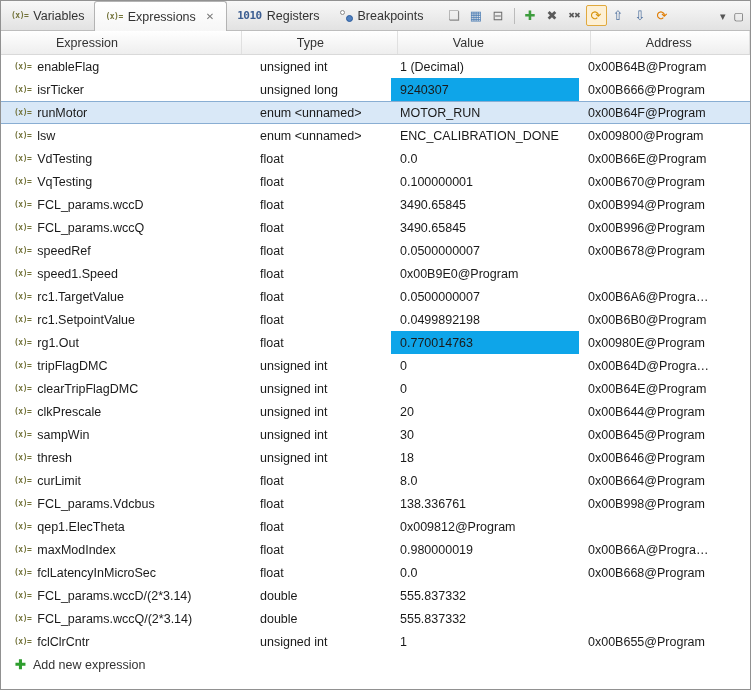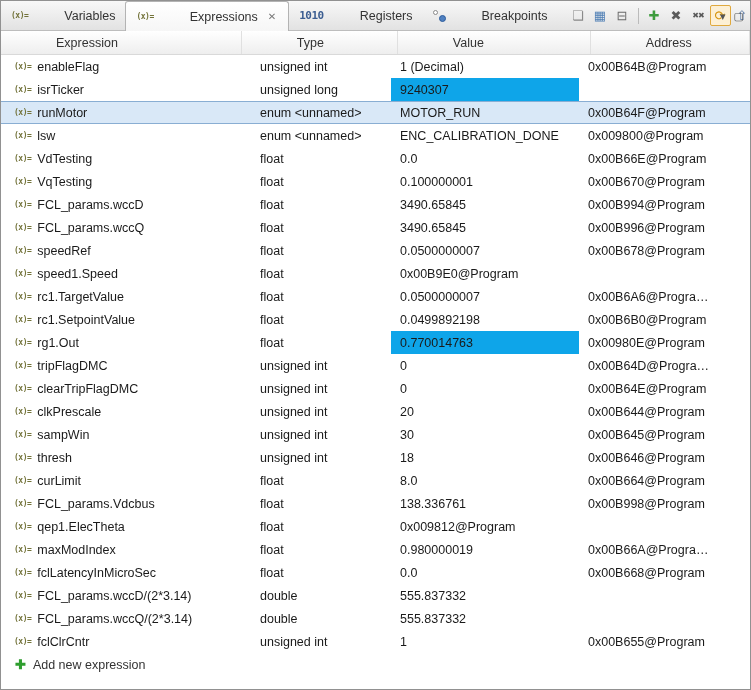--- a/index.html
+++ b/index.html
@@ -10,21 +10,21 @@
 
   
   .tabbar { height:30px; display:flex; align-items:stretch;
             background:linear-gradient(#f8f8f8,#e2e2e2);
             border-bottom:1px solid #bdbdbd; position:relative; }
   .tab { display:flex; align-items:center; gap:5px; padding:0 10px;
          color:#333; position:relative; cursor:default; }
   .tab.active { background:linear-gradient(#ffffff,#f6f6f6);
                 border:1px solid #b3b3b3; border-bottom:none;
                 border-radius:3px 3px 0 0; margin-bottom:-1px; }
-  .tab-label { white-space:nowrap;margin-left:31px; }
+  .tab-label { white-space:nowrap; }
   .tab-close { color:#777; font-size:10px; margin-left:3px; padding:1px 2px; }
   .exp-glyph { font-family:"DejaVu Sans Mono", monospace; font-size:8px;
                font-weight:bold; color:#73733a; letter-spacing:-0.5px; white-space:nowrap; }
   .registers-glyph { font-family:"DejaVu Sans Mono", monospace; font-size:11px;
                      font-weight:bold; color:#3b5d91; letter-spacing:-0.5px; }
   .bp-icon { position:relative; width:13px; height:13px; display:inline-block; }
   .bp-icon .bp1 { position:absolute; width:5px; height:5px; border-radius:50%;
                   background:#fff; border:1px solid #8a8a8a; left:0; top:1px; }
   .bp-icon .bp2 { position:absolute; width:7px; height:7px; border-radius:50%;
                   background:#4f80c0; border:1px solid #2d5c9c; right:0; bottom:0; }
@@ -130,20 +130,21 @@
         <div class="cell col-val">1 (Decimal)</div>
         <div class="cell col-addr">0x00B64B@Program</div>
       </div>
       <div class="row">
         <div class="cell col-exp exp">
           <span class="exp-glyph">(x)=</span>
           <span>isrTicker</span>
         </div>
         <div class="cell col-type">unsigned long</div>
         <div class="cell col-val hl">9240307</div>
+        <div class="cell col-addr">0x00B666@Program</div>
       </div>
       <div class="row selected">
         <div class="cell col-exp exp">
           <span class="exp-glyph">(x)=</span>
           <span>runMotor</span>
         </div>
         <div class="cell col-type">enum &lt;unnamed&gt;</div>
         <div class="cell col-val">MOTOR_RUN</div>
         <div class="cell col-addr">0x00B64F@Program</div>
       </div>

